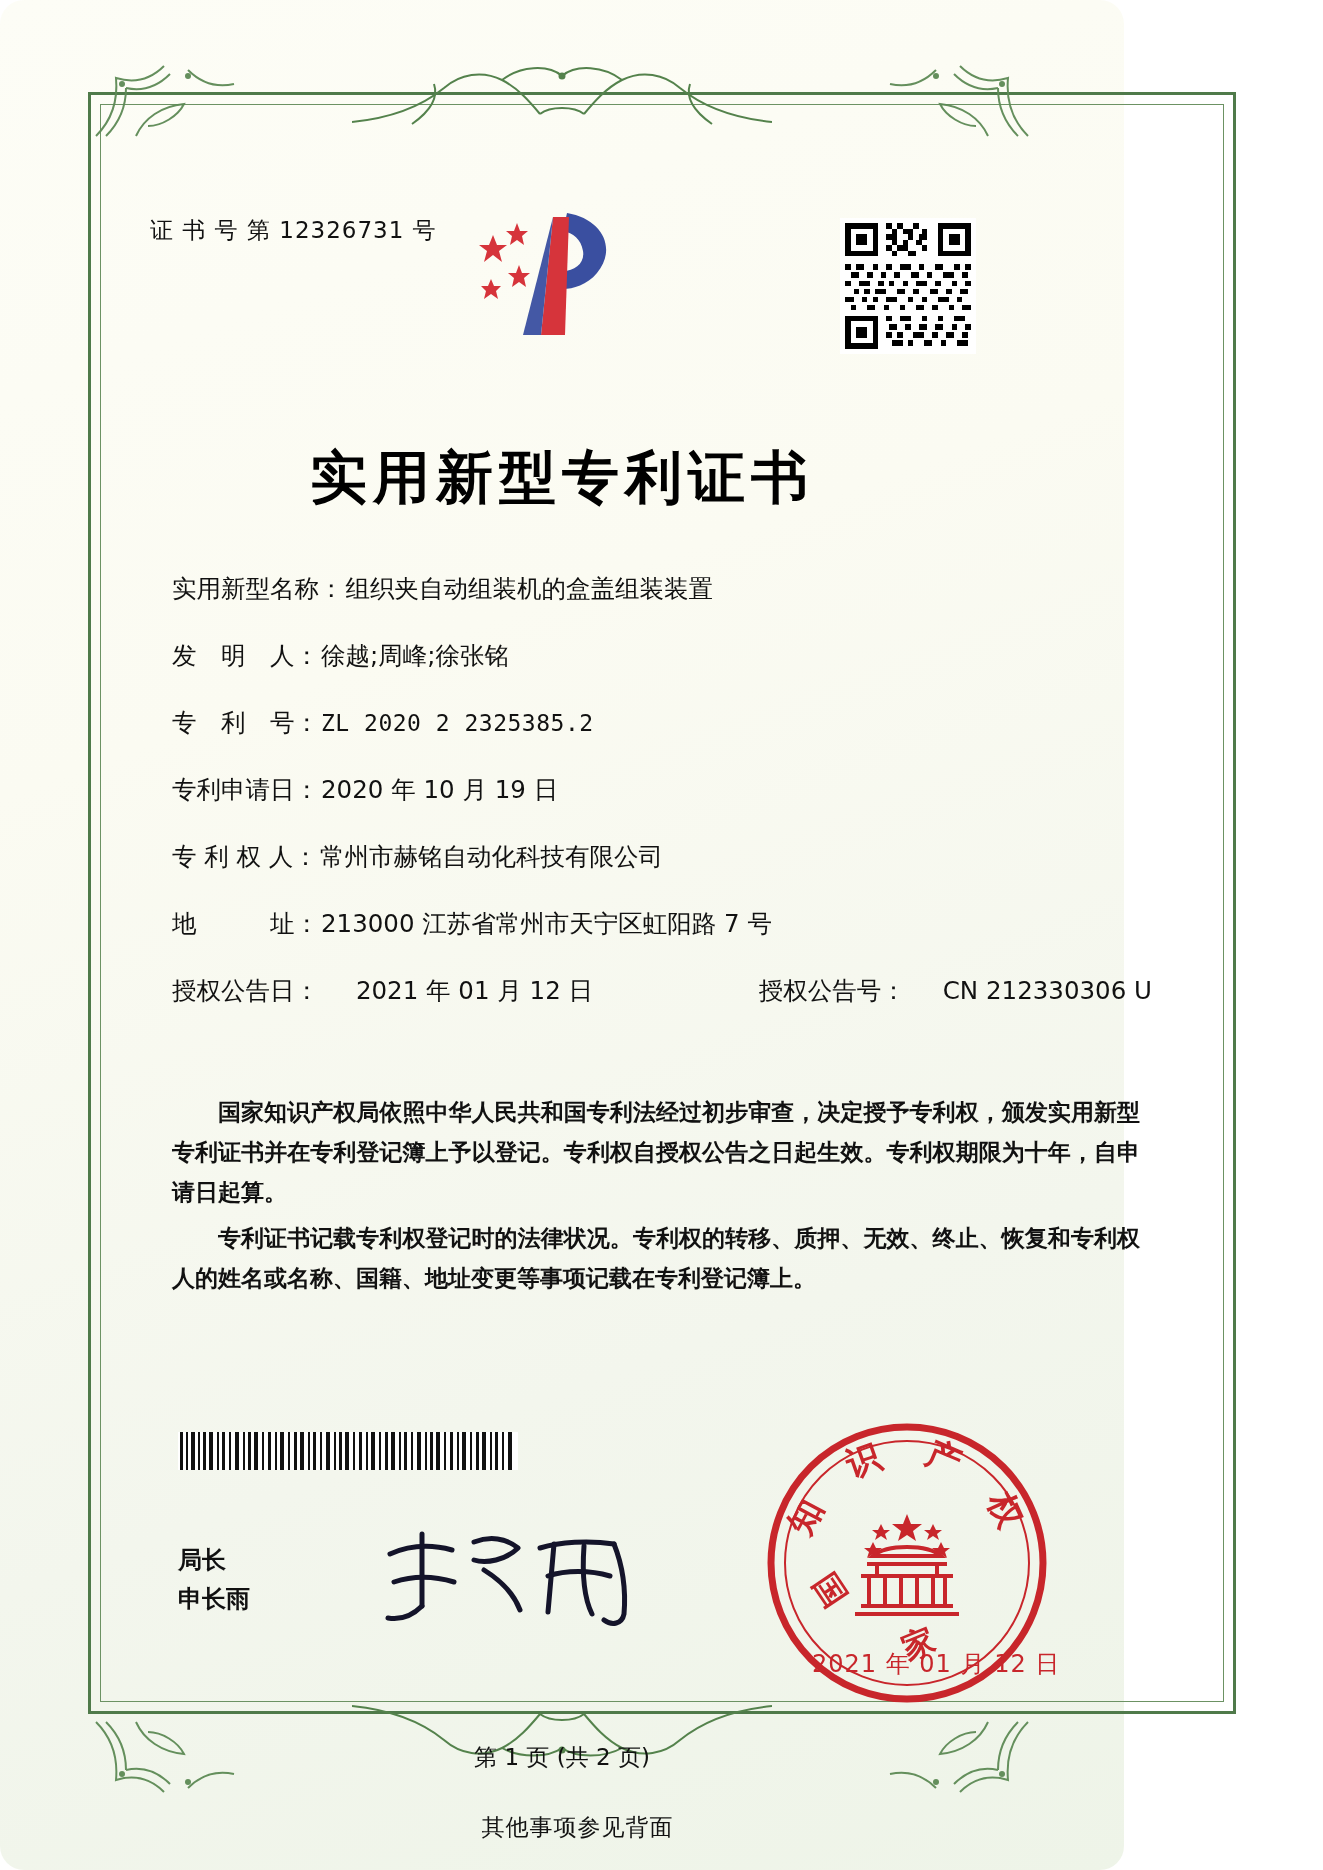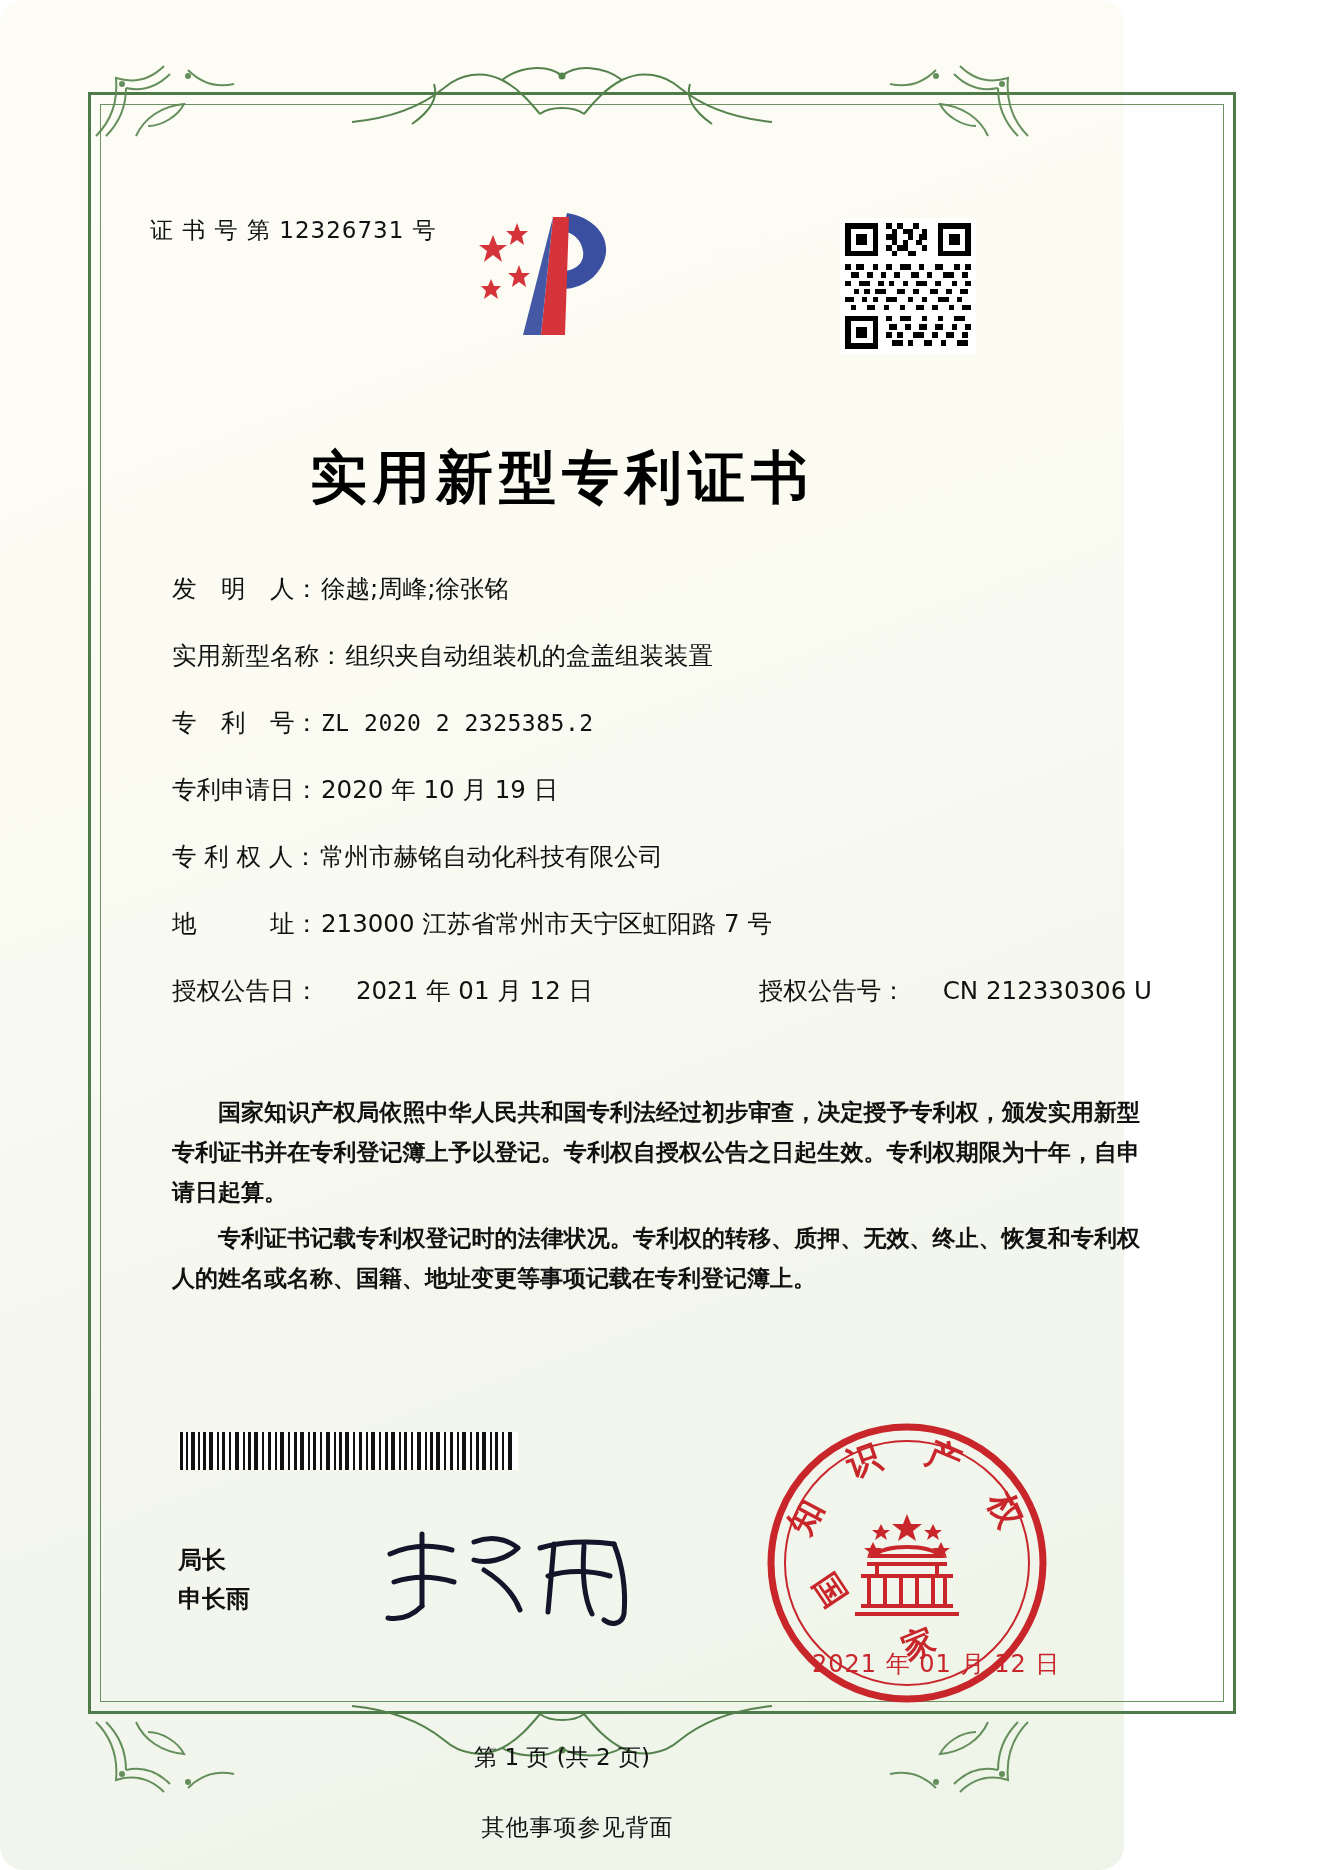--- a/index.html
+++ b/index.html
@@ -418,26 +418,26 @@
           <rect x="74" y="90" width="4" height="4"></rect>
           <rect x="86" y="90" width="8" height="4"></rect>
       </g>
     </svg>
   </div>
 
   <div class="doc-title">实用新型专利证书</div>
 
   <div class="fields">
     <div class="field-row">
+      <span class="field-label">实用新型名称：</span>
+      <span class="field-value">组织夹自动组装机的盒盖组装装置</span>
+    </div>
+    <div class="field-row">
       <span class="field-label">发　明　人：</span>
       <span class="field-value">徐越;周峰;徐张铭</span>
-    </div>
-    <div class="field-row">
-      <span class="field-label">实用新型名称：</span>
-      <span class="field-value">组织夹自动组装机的盒盖组装装置</span>
     </div>
     <div class="field-row">
       <span class="field-label">专　利　号：</span>
       <span class="field-value mono">ZL 2020 2 2325385.2</span>
     </div>
     <div class="field-row">
       <span class="field-label">专利申请日：</span>
       <span class="field-value">2020 年 10 月 19 日</span>
     </div>
     <div class="field-row">

